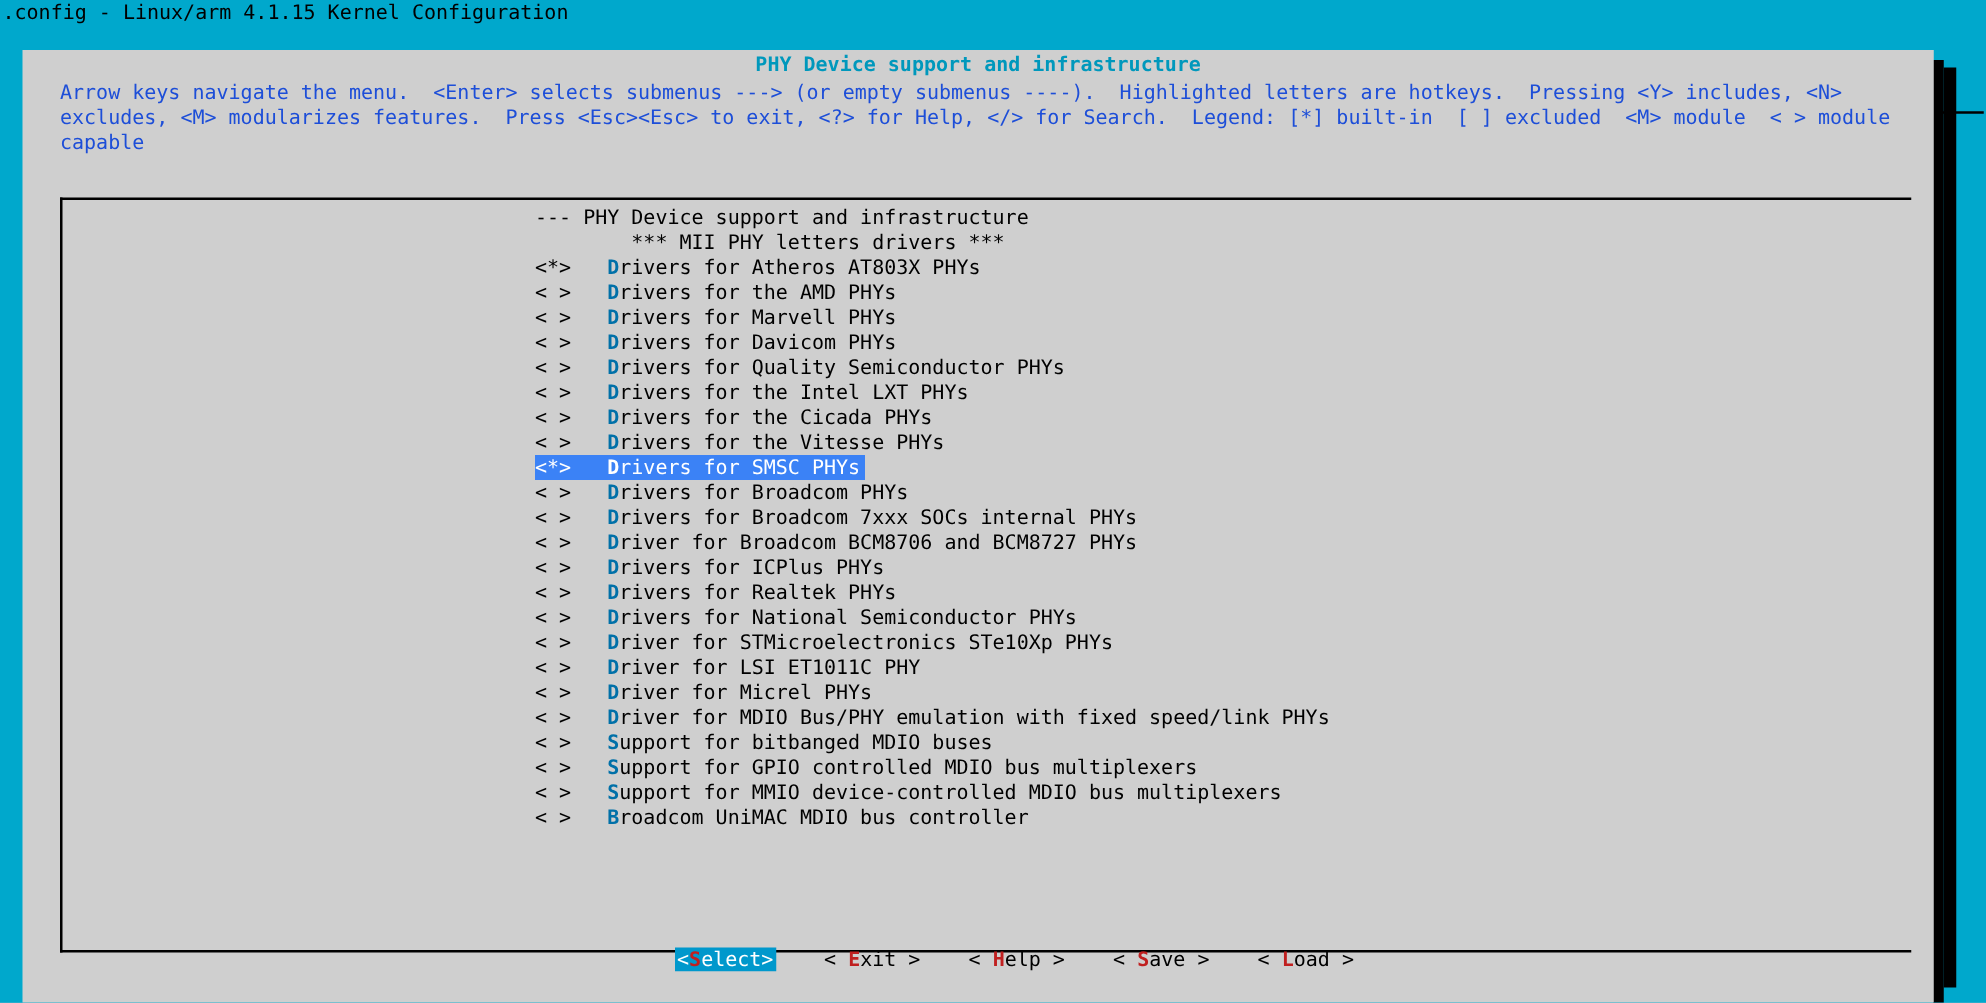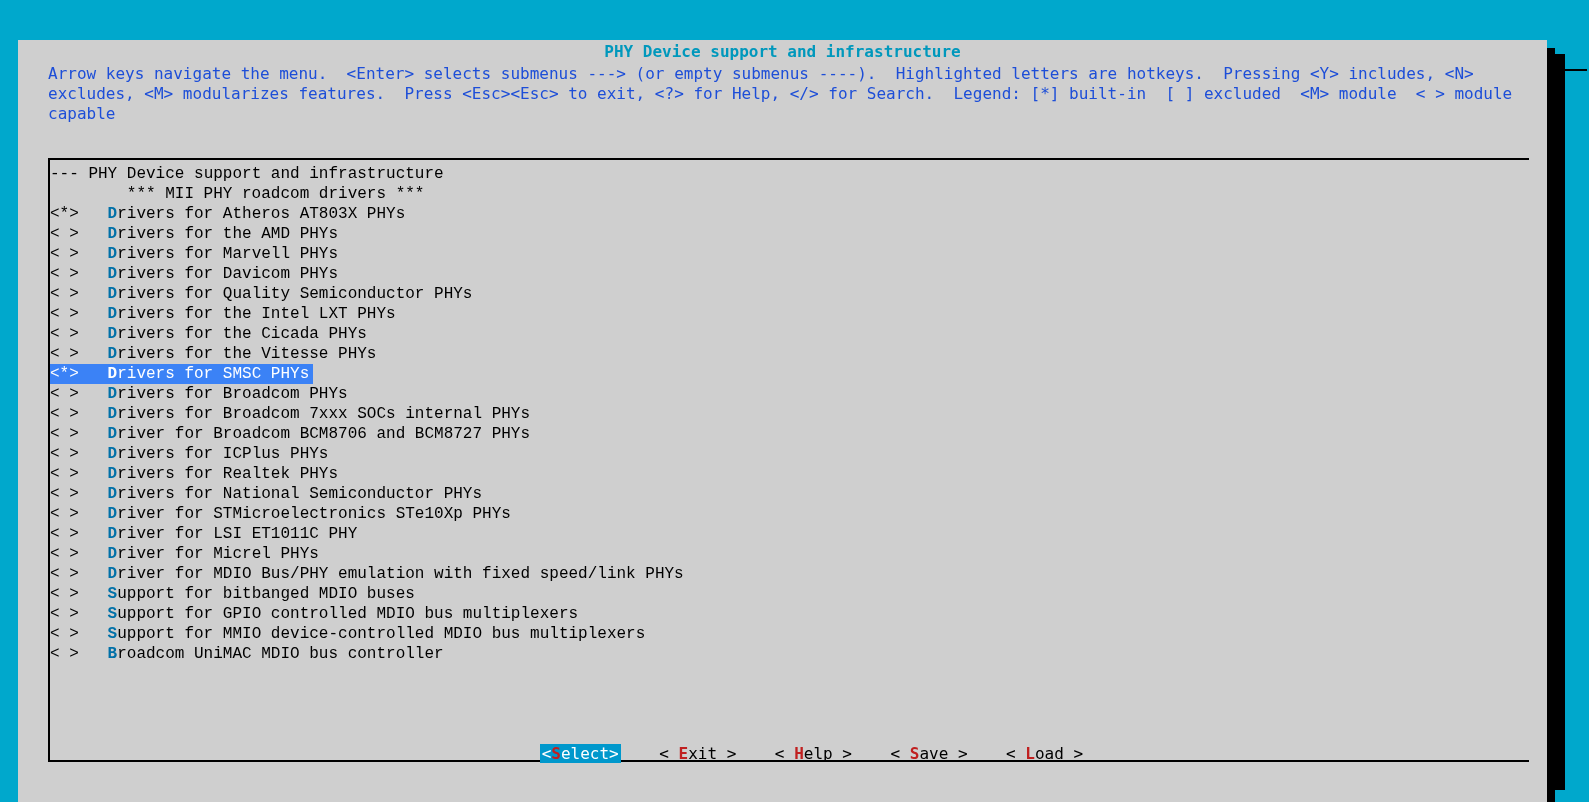--- a/index.html
+++ b/index.html
@@ -68,43 +68,43 @@
   }
   .inner-box-bottom {
     position: absolute;
     left: 30px;
     right: 18px;
     bottom: 50px;
     border-bottom: 2px solid #000;
     height: 0;
   }
   .menu-list {
+    padding-left: 378px;
     color: #000;
-    font-family: Liberation Mono, monospace;
   }
   .menu-row {
     white-space: pre;
     height: 20px;
   }
   .menu-row.selected {
     background: #3b82f6;
     color: #fff;
     display: inline-block;
     padding-right: 4px;
   }
   .menu-row.selected .hotkey { color: #fff; font-weight: bold; }
   .state { display: inline-block; width: 3ch; }
   .gap   { display: inline-block; width: 3ch; }
   .hotkey { color: #0070a8; font-weight: bold; }
   .section-header { color: #000; }
   .button-bar {
     position: absolute;
     left: 0;
     right: 0;
-    bottom: 28px;
+    bottom: 14px;
     text-align: center;
     white-space: pre;
     color: #000;
   }
   .btn { display: inline; }
   .btn .hot { color: #c02020; font-weight: bold; }
   .btn.selected-btn {
     background: #0098cc;
     color: #fff;
     padding: 0 2px;
@@ -132,40 +132,41 @@
     bottom:12px;
     width:10px;
     background:#000;
   }
 </style>
 </head>
 <body>
 
 <div class="screen">
 
+  <div class="titlebar">.config - Linux/arm 4.1.15 Kernel Configuration</div>
 
   <div class="breadcrumb-bar">
     <div class="breadcrumb-line">
       <span class="bc-text">
         <span class="bc-arrow">→</span> <span class="bc-seg"><span class="bc-hot">D</span><span>evice Drivers</span></span> <span class="bc-arrow">→</span> <span class="bc-seg"><span class="bc-hot">N</span><span>etwork device support</span></span> <span class="bc-arrow">→</span> <span class="bc-seg"><span class="bc-hot">P</span><span>HY Device support and infrastructure</span></span>
       </span>
       <span class="bc-right-rule"></span>
     </div>
   </div>
 
   <div class="scroll-track"></div>
 
   <div class="panel">
     <div class="panel-title">PHY Device support and infrastructure</div>
     <div class="help-text">Arrow keys navigate the menu.  &lt;Enter&gt; selects submenus ---&gt; (or empty submenus ----).  Highlighted letters are hotkeys.  Pressing &lt;Y&gt; includes, &lt;N&gt; excludes, &lt;M&gt; modularizes features.  Press &lt;Esc&gt;&lt;Esc&gt; to exit, &lt;?&gt; for Help, &lt;/&gt; for Search.  Legend: [*] built-in  [ ] excluded  &lt;M&gt; module  &lt; &gt; module capable</div>
 
     <div class="inner-box">
       <div class="menu-list" id="menu-list">
         <div class="menu-row section-header"><span class="state">---</span> <span>PHY Device support and infrastructure</span></div>
-        <div class="menu-row section-header"><span class="state"></span><span class="gap"></span>  <span>*** MII PHY roadcom drivers ***</span></div>
+        <div class="menu-row section-header"><span class="state"></span><span class="gap"></span>  <span>*** MII PHY letters drivers ***</span></div>
         
       <div class="menu-row"><span class="state">&lt;*&gt;</span><span class="gap">   </span><span class="hotkey">D</span><span>rivers for Atheros AT803X PHYs</span></div><div class="menu-row"><span class="state">&lt; &gt;</span><span class="gap">   </span><span class="hotkey">D</span><span>rivers for the AMD PHYs</span></div><div class="menu-row"><span class="state">&lt; &gt;</span><span class="gap">   </span><span class="hotkey">D</span><span>rivers for Marvell PHYs</span></div><div class="menu-row"><span class="state">&lt; &gt;</span><span class="gap">   </span><span class="hotkey">D</span><span>rivers for Davicom PHYs</span></div><div class="menu-row"><span class="state">&lt; &gt;</span><span class="gap">   </span><span class="hotkey">D</span><span>rivers for Quality Semiconductor PHYs</span></div><div class="menu-row"><span class="state">&lt; &gt;</span><span class="gap">   </span><span class="hotkey">D</span><span>rivers for the Intel LXT PHYs</span></div><div class="menu-row"><span class="state">&lt; &gt;</span><span class="gap">   </span><span class="hotkey">D</span><span>rivers for the Cicada PHYs</span></div><div class="menu-row"><span class="state">&lt; &gt;</span><span class="gap">   </span><span class="hotkey">D</span><span>rivers for the Vitesse PHYs</span></div><div class="menu-row selected"><span class="state">&lt;*&gt;</span><span class="gap">   </span><span class="hotkey">D</span><span>rivers for SMSC PHYs</span></div><div class="menu-row"><span class="state">&lt; &gt;</span><span class="gap">   </span><span class="hotkey">D</span><span>rivers for Broadcom PHYs</span></div><div class="menu-row"><span class="state">&lt; &gt;</span><span class="gap">   </span><span class="hotkey">D</span><span>rivers for Broadcom 7xxx SOCs internal PHYs</span></div><div class="menu-row"><span class="state">&lt; &gt;</span><span class="gap">   </span><span class="hotkey">D</span><span>river for Broadcom BCM8706 and BCM8727 PHYs</span></div><div class="menu-row"><span class="state">&lt; &gt;</span><span class="gap">   </span><span class="hotkey">D</span><span>rivers for ICPlus PHYs</span></div><div class="menu-row"><span class="state">&lt; &gt;</span><span class="gap">   </span><span class="hotkey">D</span><span>rivers for Realtek PHYs</span></div><div class="menu-row"><span class="state">&lt; &gt;</span><span class="gap">   </span><span class="hotkey">D</span><span>rivers for National Semiconductor PHYs</span></div><div class="menu-row"><span class="state">&lt; &gt;</span><span class="gap">   </span><span class="hotkey">D</span><span>river for STMicroelectronics STe10Xp PHYs</span></div><div class="menu-row"><span class="state">&lt; &gt;</span><span class="gap">   </span><span class="hotkey">D</span><span>river for LSI ET1011C PHY</span></div><div class="menu-row"><span class="state">&lt; &gt;</span><span class="gap">   </span><span class="hotkey">D</span><span>river for Micrel PHYs</span></div><div class="menu-row"><span class="state">&lt; &gt;</span><span class="gap">   </span><span class="hotkey">D</span><span>river for MDIO Bus/PHY emulation with fixed speed/link PHYs</span></div><div class="menu-row"><span class="state">&lt; &gt;</span><span class="gap">   </span><span class="hotkey">S</span><span>upport for bitbanged MDIO buses</span></div><div class="menu-row"><span class="state">&lt; &gt;</span><span class="gap">   </span><span class="hotkey">S</span><span>upport for GPIO controlled MDIO bus multiplexers</span></div><div class="menu-row"><span class="state">&lt; &gt;</span><span class="gap">   </span><span class="hotkey">S</span><span>upport for MMIO device-controlled MDIO bus multiplexers</span></div><div class="menu-row"><span class="state">&lt; &gt;</span><span class="gap">   </span><span class="hotkey">B</span><span>roadcom UniMAC MDIO bus controller</span></div></div>
     </div>
     <div class="inner-box-bottom"></div>
 
     <div class="button-bar">
       <span class="btn selected-btn"><span>&lt;</span><span class="hot">S</span><span>elect</span><span>&gt;</span></span>    <span class="btn"><span>&lt; </span><span class="hot">E</span><span>xit </span><span>&gt;</span></span>    <span class="btn"><span>&lt; </span><span class="hot">H</span><span>elp </span><span>&gt;</span></span>    <span class="btn"><span>&lt; </span><span class="hot">S</span><span>ave </span><span>&gt;</span></span>    <span class="btn"><span>&lt; </span><span class="hot">L</span><span>oad </span><span>&gt;</span></span>
     </div>
   </div>
 

